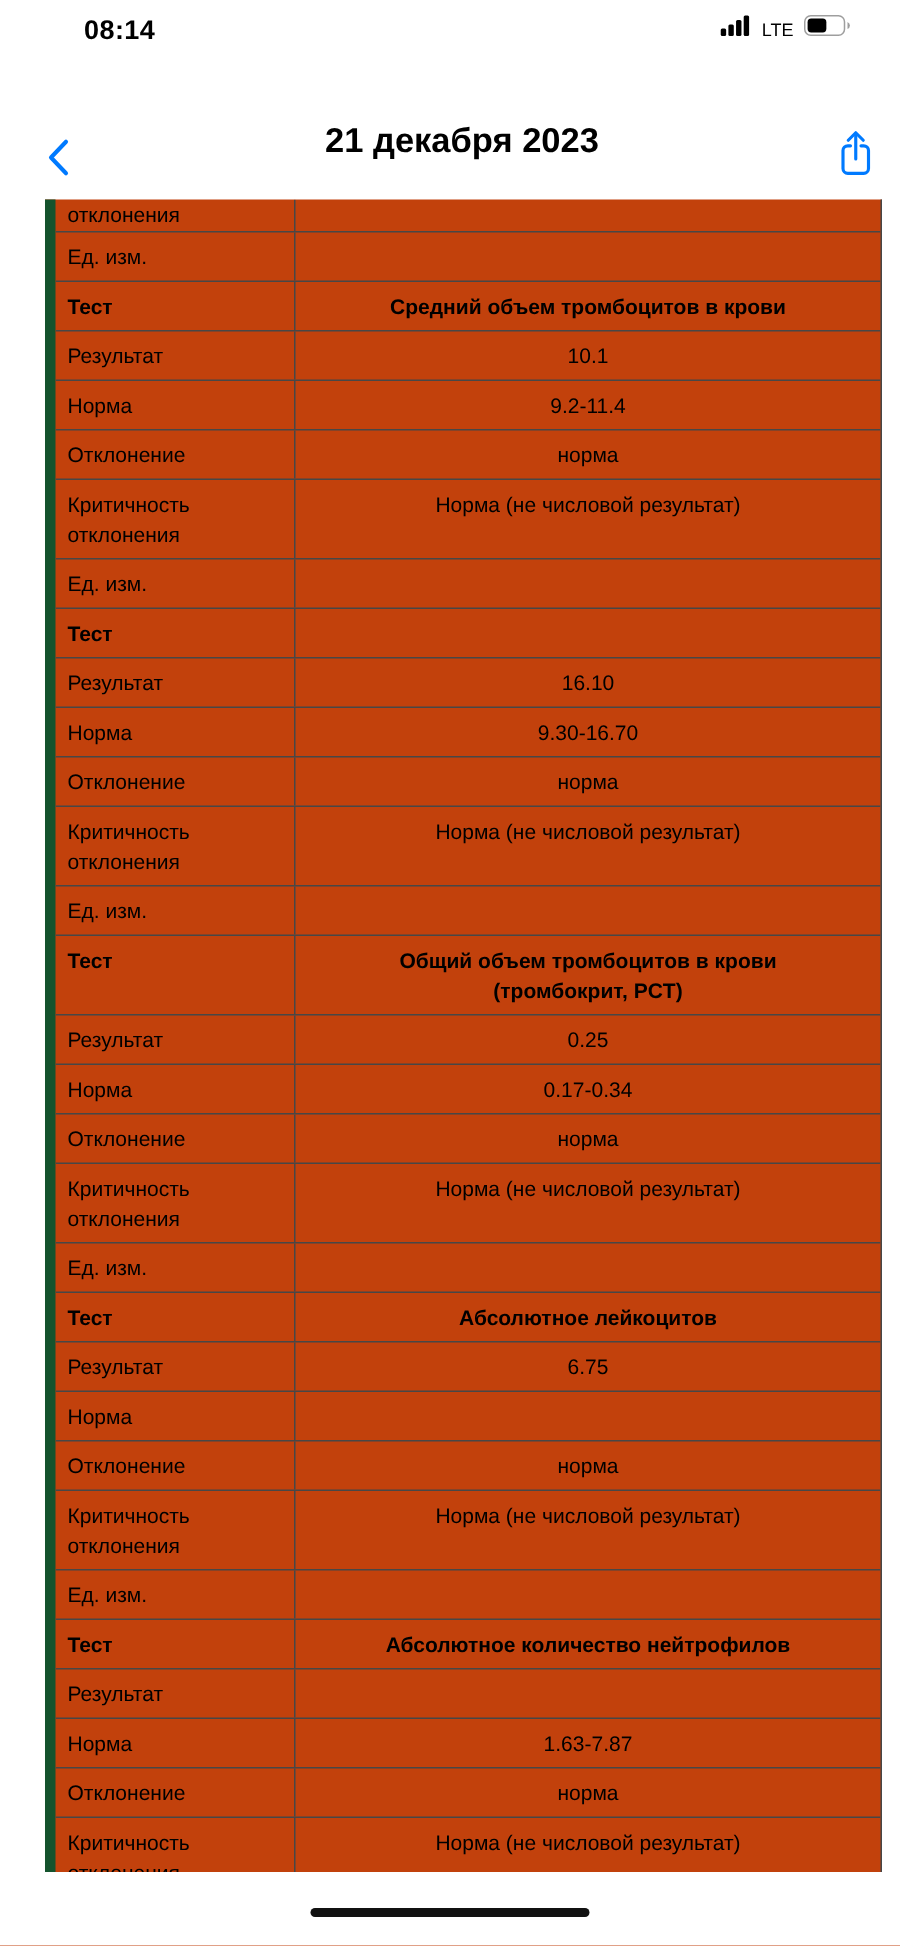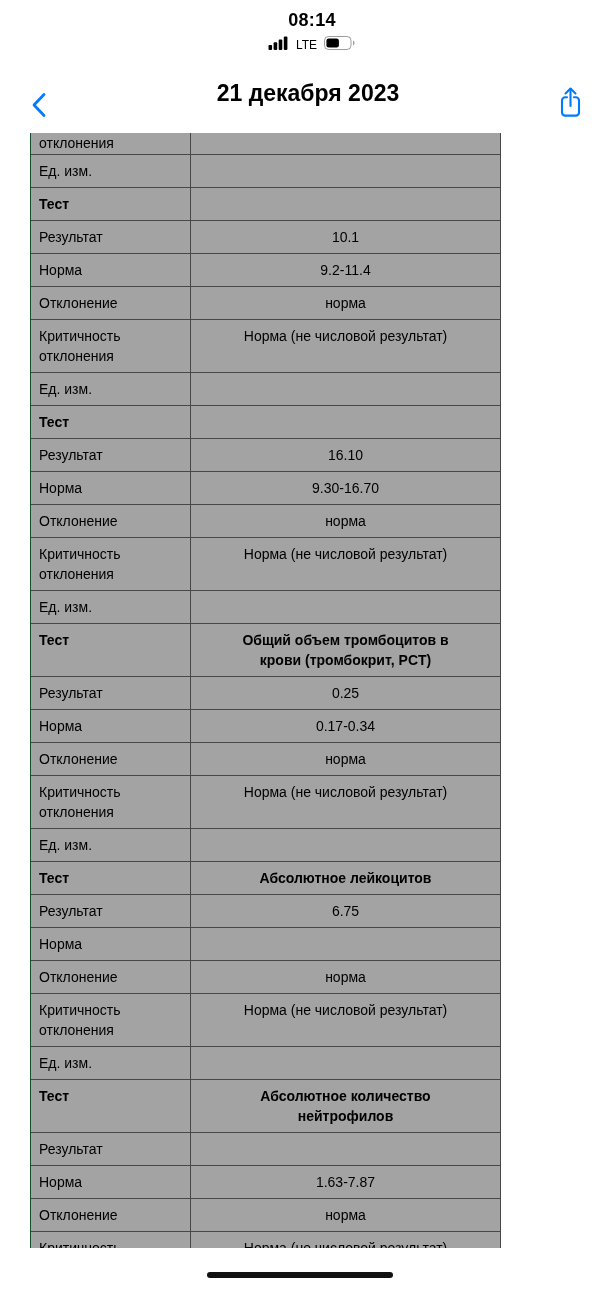--- a/index.html
+++ b/index.html
@@ -8,41 +8,40 @@
     background:#ffffff;
     font-family:"Liberation Sans", sans-serif;
     position:relative;
     overflow:hidden;
     color:#000;
   }
 
   
   .status-bar {
     position:absolute; top:0; left:0; right:0; height:54px;
-    display:flex; align-items:center; justify-content:space-between;
+    display:flex; align-items:flex-start; justify-content:space-between;
     padding:10px 32px 0 56px;
-    flex-direction:column;
   }
   .time { font-size:18px; font-weight:700; letter-spacing:.3px; }
   .status-icons { display:flex; align-items:center; gap:7px; }
   .lte { font-size:12px; font-weight:500; }
 
   
   .nav-bar { position:absolute; top:54px; left:16px; right:0; height:79px; display:flex; align-items:center; }
   .nav-title { width:100%; text-align:center; font-size:23px; font-weight:700; }
   .back-btn, .share-btn { position:absolute; background:none; border:none; cursor:pointer; line-height:0; }
   .back-btn { left:13px; top:36px; padding:2px; }
   .share-btn { right:15px; top:30px; padding:2px; }
 
   
   .table-wrap {
-    position:absolute; top:133px; left:30px; width:471px; height:1115px;
+    position:absolute; top:133px; left:30px; width:558px; height:1115px;
     overflow:hidden;
-    border-left:1px solid #14532d; border-right:1px solid #474747;
-    background:#a3a3a3;
+    border-left:7px solid #14532d; border-right:1px solid #474747;
+    background:#c2410c;
   }
   .row { display:flex; align-items:stretch; border-bottom:1px solid #474747; min-height:33px; }
   .cell { padding:6px 8px; font-size:14px; line-height:20px; }
   .label-cell { flex:0 0 160px; width:160px; border-right:1px solid #474747; text-align:left; }
   .value-cell { flex:1; text-align:center; }
   .test-row .label-cell, .test-row .value-cell { font-weight:700; }
   .test-row .value-cell { padding-left:48px; padding-right:48px; }
 
   
   .row.partial-top { height:22px; min-height:22px; overflow:hidden; }
@@ -104,20 +103,21 @@
     <div class="row partial-top">
       <div class="cell label-cell"><span>отклонения</span></div>
       <div class="cell value-cell"><span></span></div>
     </div>
     <div class="row">
       <div class="cell label-cell"><span>Ед. изм.</span></div>
       <div class="cell value-cell"><span></span></div>
     </div>
     <div class="row test-row">
       <div class="cell label-cell"><span>Тест</span></div>
+      <div class="cell value-cell"><span>Средний объем тромбоцитов в крови</span></div>
     </div>
     <div class="row">
       <div class="cell label-cell"><span>Результат</span></div>
       <div class="cell value-cell"><span>10.1</span></div>
     </div>
     <div class="row">
       <div class="cell label-cell"><span>Норма</span></div>
       <div class="cell value-cell"><span>9.2-11.4</span></div>
     </div>
     <div class="row">

